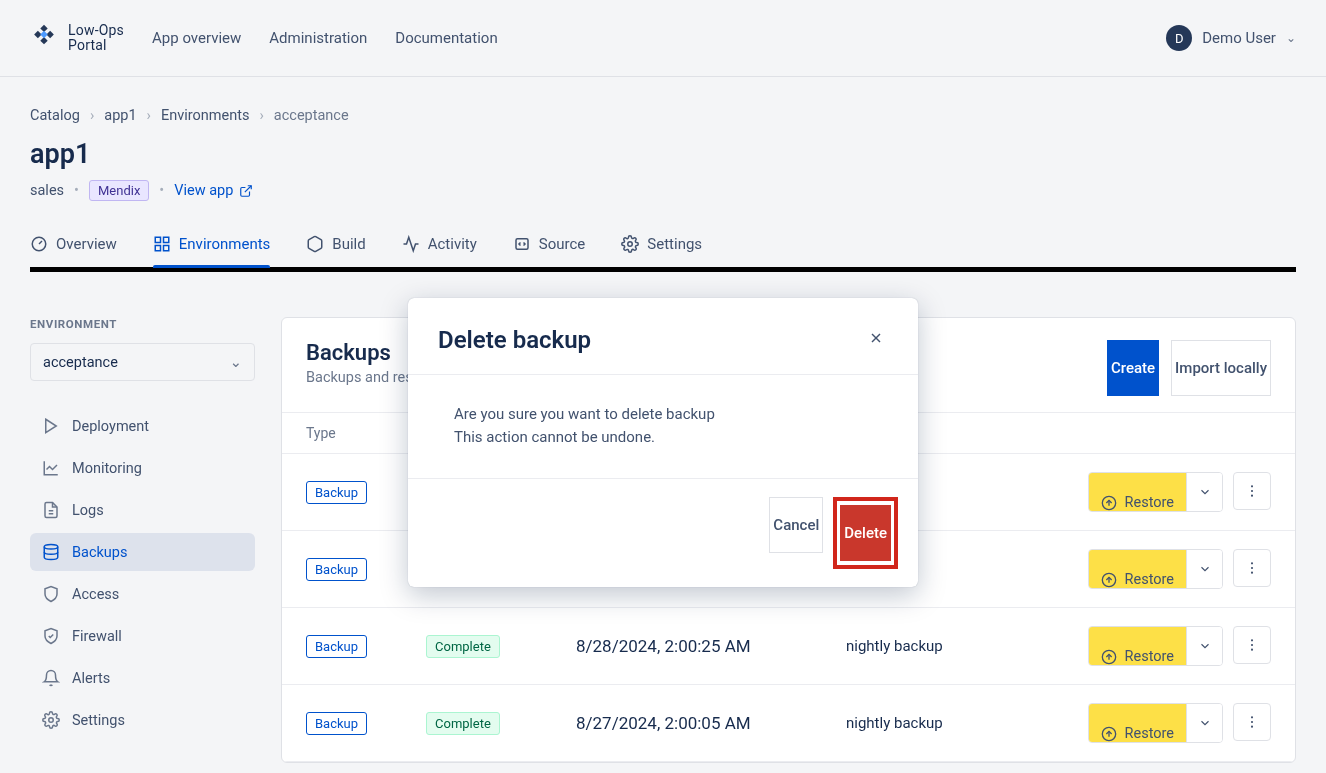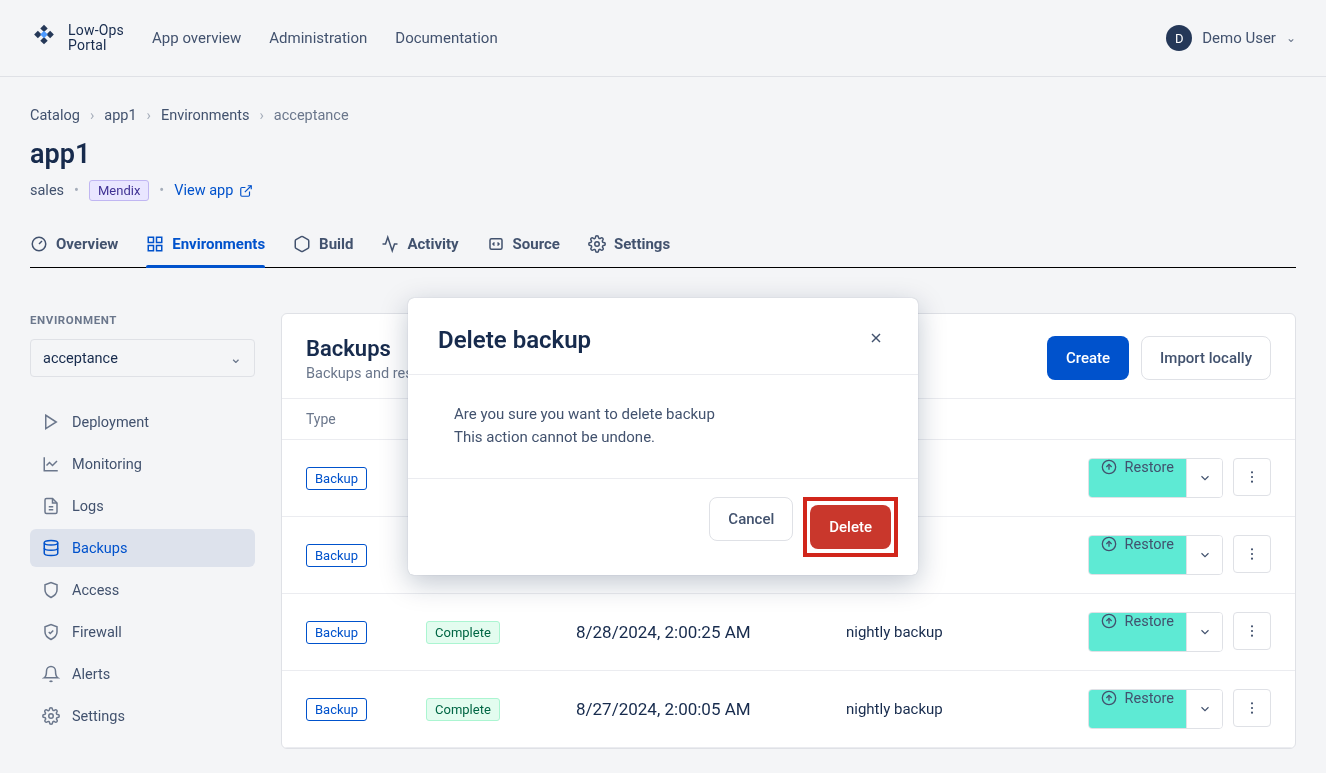--- a/index.html
+++ b/index.html
@@ -24,21 +24,21 @@
   .breadcrumbs a { color:#42526e; text-decoration:none; }
   .breadcrumbs .sep { color:#a5adba; }
   .apptitle { font-size:27px; font-weight:600; margin-top:14px; color:#172b4d; }
   .subline { margin-top:10px; display:flex; align-items:center; gap:10px; font-size:14.5px; color:#42526e; }
   .dot { color:#a5adba; }
   .techbadge { background:#e9e6ff; color:#403294; padding:2px 8px; border:1px solid #c0b6f2; border-radius:3px; font-size:13px; }
   .viewapp { color:#0052cc; text-decoration:none; display:inline-flex; align-items:center; gap:6px; }
   .extlink-icon { width:14px; height:14px; }
 
   
-  .tabs { display:flex; gap:28px; margin-top:24px; border-bottom:1px solid #000000;font-weight:bold; }
+  .tabs { display:flex; gap:36px; margin-top:24px; border-bottom:5px solid #000000; }
   .tab { display:flex; align-items:center; gap:8px; padding:10px 0 14px 0; color:#42526e; text-decoration:none; font-size:15px; position:relative; }
   .tab.active { color:#0052cc; }
   .tab.active::after { content:""; position:absolute; left:0; right:0; bottom:-1px; height:3px; background:#0052cc; border-radius:2px 2px 0 0; }
   .tab svg { width:18px; height:18px; }
 
   
   .content { display:flex; gap:26px; padding: 30px 30px 0 30px; }
   .side { width:225px; flex-shrink:0; }
   .side-label { font-size:11.5px; letter-spacing:0.6px; color:#6b778c; font-weight:700; text-transform:uppercase; margin-bottom:12px; }
   .env-select { height:38px; border:1px solid #dfe1e6; border-radius:4px; display:flex; align-items:center; justify-content:space-between; padding:0 12px; font-size:14.5px; color:#172b4d; background:#f4f5f7; }
@@ -46,38 +46,38 @@
   .sideitem { display:flex; align-items:center; gap:12px; padding:10px 12px; border-radius:6px; color:#42526e; text-decoration:none; font-size:14.5px; }
   .sideitem svg { width:18px; height:18px; color:#6b778c; }
   .sideitem.active { background:#dde2ec; color:#0052cc; }
   .sideitem.active svg { color:#0052cc; }
 
   .panel { flex:1; background:#fff; border:1px solid #dfe1e6; border-radius:6px; overflow:hidden; }
   .panel-head { display:flex; justify-content:space-between; align-items:flex-start; padding:22px 24px 16px 24px; }
   .panel-title { font-size:22px; font-weight:600; color:#172b4d; }
   .panel-sub { color:#6b778c; font-size:14.5px; margin-top:4px; }
   .panel-actions { display:flex; gap:12px; }
-  .btn { height:44px; padding:0 18px; border-radius:8px; font-size:15px; font-weight:500; display:inline-flex; align-items:center; justify-content:center; border:1px solid transparent; cursor:pointer; }
+  .btn { height:56px; padding:0 3px; border-radius:0; font-size:15px; font-weight:500; display:inline-flex; align-items:center; justify-content:center; border:1px solid transparent; cursor:pointer; }
   .btn-primary { background:#0052cc; color:#fff; }
   .btn-secondary { background:#fff; color:#42526e; border-color:#dfe1e6; }
 
   .table-head { display:flex; padding:12px 24px; border-top:1px solid #ebecf0; border-bottom:1px solid #ebecf0; color:#6b778c; font-size:14px; }
   .row { display:flex; align-items:center; padding:18px 24px; border-bottom:1px solid #ebecf0; }
   .col-type { width:120px; }
   .col-status { width:150px; }
   .col-created { width:270px; color:#172b4d; font-size:17px; }
   .col-desc { flex:1; color:#172b4d; font-size:15px; }
   .col-actions { width:190px; display:flex; gap:10px; justify-content:flex-end; }
 
   .chip { display:inline-flex; align-items:center; border-radius:3px; padding:3px 8px; font-size:13px; }
   .chip-backup { border:1px solid #0052cc; color:#0052cc; background:#fff; }
   .chip-complete { background:#e3fcef; color:#006644; border:1px solid #abf5d1; }
 
   .restore-group { display:flex; border:1px solid #dfe1e6; border-radius:4px; overflow:hidden; }
-  .restore-btn { display:flex; align-items:flex-start; gap:8px; padding:0 12px; height:38px; background:#5eead4; color:#42526e; font-size:14.5px; border:0; cursor:pointer; }
+  .restore-btn { display:flex; align-items:flex-end; gap:8px; padding:0 12px; height:38px; background:#fde047; color:#42526e; font-size:14.5px; border:0; cursor:pointer; }
   .restore-chev { width:36px; display:flex; align-items:center; justify-content:center; border-left:1px solid #dfe1e6; background:#fff; color:#42526e; cursor:pointer; }
   .more-btn { width:38px; height:38px; border:1px solid #dfe1e6; border-radius:4px; background:#fff; display:flex; align-items:center; justify-content:center; color:#42526e; cursor:pointer; }
 
   
   .modal-overlay { position:absolute; inset:0; background:rgba(9,30,66,0.0); display:flex; align-items:flex-start; justify-content:center; padding-top:298px; }
   .modal { width:510px; background:#fff; border-radius:6px; box-shadow:0 8px 28px rgba(9,30,66,0.25), 0 0 1px rgba(9,30,66,0.3); }
   .modal-head { padding:28px 30px 20px 30px; display:flex; justify-content:space-between; align-items:flex-start; }
   .modal-title { font-size:24px; font-weight:600; color:#172b4d;text-align:center; }
   .modal-close { background:none; border:0; color:#42526e; font-size:18px; line-height:1; cursor:pointer; padding:4px; }
   .modal-body { padding:10px 30px 30px 46px; border-top:1px solid #ebecf0; color:#42526e; font-size:15px; line-height:1.5; }

